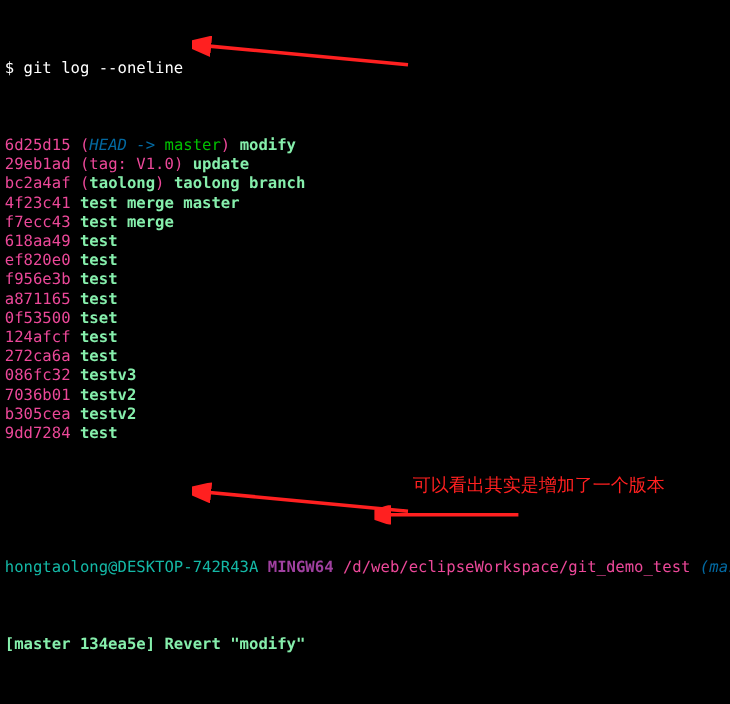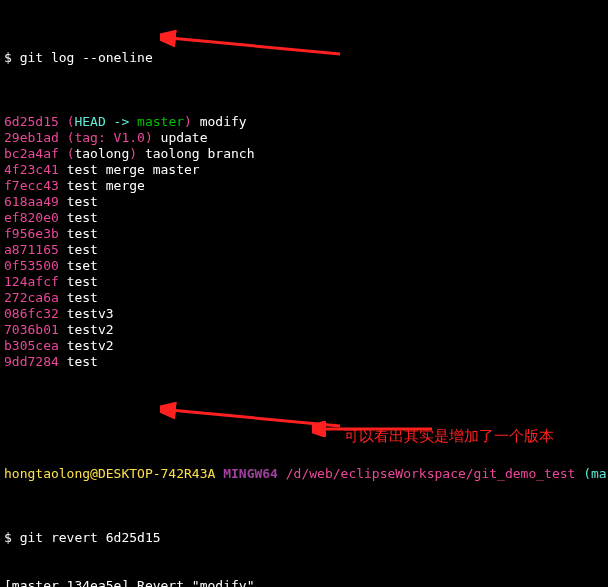--- a/index.html
+++ b/index.html
@@ -14,26 +14,26 @@
     height: 587px;
     overflow: hidden;
   }
   .term {
     position: relative;
     padding: 2px 4px;
     white-space: pre;
   }
   .line { height: 16px; }
   .hash { color: #ec4899; }
-  .cyan { color: #5eead4; }
+  .cyan { color: #0369a1; font-style: italic; }
   .green { color: #00c000; }
-  .lime { color: #fde047; margin-top: 34px; }
+  .lime { color: #14b8a6; margin-top: 34px; }
   .purple { color: #a040a0; font-weight: bold; }
   .white { color: #ffffff; }
-  .gray { color: #ffffff; }
+  .gray { color: #86efac; font-weight: bold; }
   .arrow {
     position: absolute;
     pointer-events: none;
   }
   .arrow svg { display: block; }
   .annot {
     position: absolute;
     color: #ff2020;
     font-family: "Microsoft YaHei","Segoe UI",sans-serif;
     font-size: 15px;
@@ -44,21 +44,20 @@
 
 <div class="term">
   
   <div class="line"><span class="white">$ </span><span class="white">git log --oneline</span></div>
   
   <div id="log1-container"><div class="line"><span class="hash">6d25d15</span><span> </span><span class="hash">(</span><span class="cyan">HEAD -&gt; </span><span class="green">master</span><span class="hash">)</span><span> </span><span class="gray">modify</span></div><div class="line"><span class="hash">29eb1ad</span><span> </span><span class="hash">(</span><span class="hash">tag: V1.0</span><span class="hash">)</span><span> </span><span class="gray">update</span></div><div class="line"><span class="hash">bc2a4af</span><span> </span><span class="hash">(</span><span class="gray">taolong</span><span class="hash">)</span><span> </span><span class="gray">taolong branch</span></div><div class="line"><span class="hash">4f23c41</span><span> </span><span class="gray">test merge master</span></div><div class="line"><span class="hash">f7ecc43</span><span> </span><span class="gray">test merge</span></div><div class="line"><span class="hash">618aa49</span><span> </span><span class="gray">test</span></div><div class="line"><span class="hash">ef820e0</span><span> </span><span class="gray">test</span></div><div class="line"><span class="hash">f956e3b</span><span> </span><span class="gray">test</span></div><div class="line"><span class="hash">a871165</span><span> </span><span class="gray">test</span></div><div class="line"><span class="hash">0f53500</span><span> </span><span class="gray">tset</span></div><div class="line"><span class="hash">124afcf</span><span> </span><span class="gray">test</span></div><div class="line"><span class="hash">272ca6a</span><span> </span><span class="gray">test</span></div><div class="line"><span class="hash">086fc32</span><span> </span><span class="gray">testv3</span></div><div class="line"><span class="hash">7036b01</span><span> </span><span class="gray">testv2</span></div><div class="line"><span class="hash">b305cea</span><span> </span><span class="gray">testv2</span></div><div class="line"><span class="hash">9dd7284</span><span> </span><span class="gray">test</span></div></div>
   <div class="line"></div>
   
   <div class="line"><span class="lime">hongtaolong@DESKTOP-742R43A </span><span class="purple">MINGW64 </span><span class="hash">/d/web/eclipseWorkspace/git_demo_test </span><span class="cyan">(</span><span class="cyan">master</span></div>
   
-  <div class="line"><span class="white">$ </span><span class="white">git revert 6d25d15</span></div>
   <div class="line gray">[master 134ea5e] Revert "modify"</div>
   
   
   
   
   
   
   
   
   
@@ -88,14 +87,14 @@
   <div class="arrow" style="left:312px; top:389px;">
     <svg width="130" height="16">
         <defs>
           <marker id="ah3" markerWidth="10" markerHeight="10" refX="2" refY="3" orient="auto">
             <path d="M0,0 L0,6 L9,3 z" fill="#ff2020"></path>
           </marker>
         </defs>
         <line x1="120" y1="8" x2="8" y2="8" stroke="#ff2020" stroke-width="3" marker-end="url(#ah3)"></line>
       </svg>
   </div>
-  <div class="annot" style="left:344px; top:428px;">可以看出其实是增加了一个版本</div>
+  <div class="annot" style="left:344px; top:397px;">可以看出其实是增加了一个版本</div>
 </div>
 
 </body></html>

